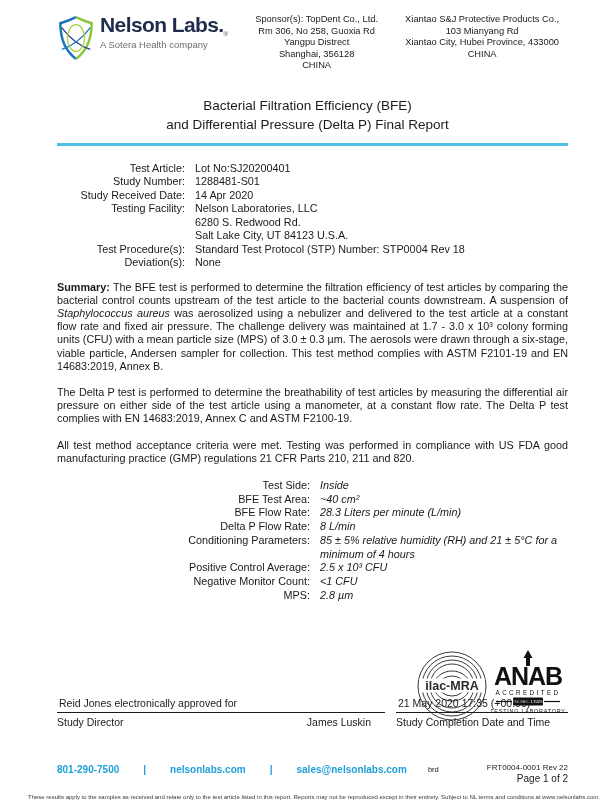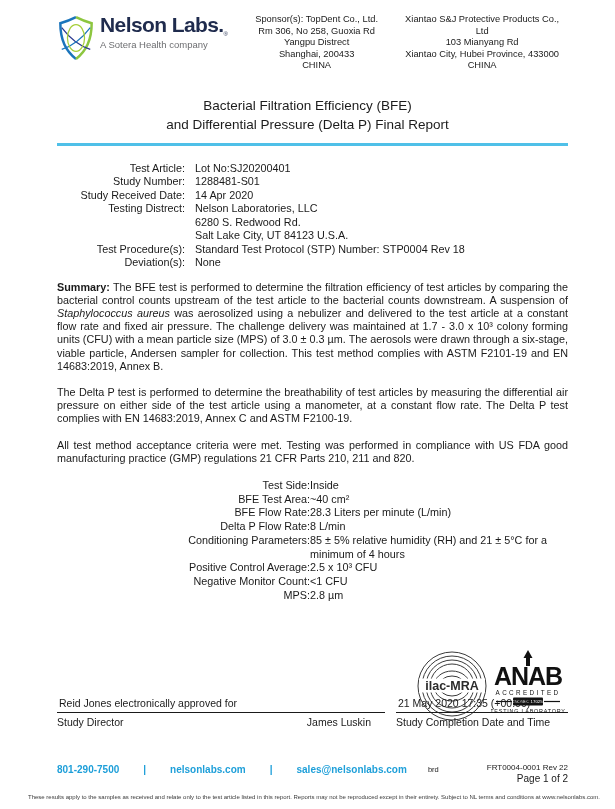--- a/index.html
+++ b/index.html
@@ -23,21 +23,21 @@
   
   .title { text-align:center; margin-top:24px; font-size:13.5px; line-height:19px; color:#1c1c1c; }
   .divider { margin:9px 47px 0 57px; height:2.6px; background:#4FC0E8; }
   
   .kv { margin:16px 47px 0 57px; font-size:10.8px; line-height:13.5px; }
   .kv-row { display:flex; }
   .kv .lbl { width:128px; text-align:right; flex-shrink:0; }
   .kv .val { margin-left:10px; }
   .params { margin:14px 47px 0 57px; font-size:10.8px; line-height:13.7px; }
   .params .lbl { width:253px; text-align:right; flex-shrink:0; }
-  .params .val { margin-left:0; }
+  .params .val { margin-left:10px;font-style:italic; }
   
   .para { margin:11px 47px 0 57px; font-size:10.8px; line-height:13.2px; text-align:justify; }
   .para + .para { margin-top:13px; }
   .species { font-style:italic; }
   .bold { font-weight:bold; }
   
   .seals { position:absolute; top:650px; right:50px; display:flex; align-items:center; gap:3px; }
   
   .signature { position:absolute; top:697px; left:57px; width:511px; display:flex; justify-content:space-between; font-size:10.5px; }
   .sig-left  { width:328px; }
@@ -74,26 +74,25 @@
       </span>
       <span class="logo-text">
         <span class="wordmark">Nelson Labs.</span><span class="regmark">®</span>
         <div class="tagline">A Sotera Health company</div>
       </span>
     </div>
     <div class="addr addr-1">
       <div>Sponsor(s): TopDent Co., Ltd.</div>
       <div>Rm 306, No 258, Guoxia Rd</div>
       <div>Yangpu Distrect</div>
-      <div>Shanghai, 200433</div>
+      <div>Shanghai, 356128</div>
       <div>CHINA</div>
     </div>
     <div class="addr addr-2">
       <div>Xiantao S&amp;J Protective Products Co.,</div>
-      <div>Ltd</div>
       <div>103 Mianyang Rd</div>
       <div>Xiantao City, Hubei Province, 433000</div>
       <div>CHINA</div>
     </div>
   </div>
 
   <div class="title">
     <div>Bacterial Filtration Efficiency (BFE)</div>
     <div>and Differential Pressure (Delta P) Final Report</div>
   </div>
@@ -106,21 +105,21 @@
     </div>
     <div class="kv-row">
       <span class="lbl">Study Number:</span>
       <span class="val">1288481-S01</span>
     </div>
     <div class="kv-row">
       <span class="lbl">Study Received Date:</span>
       <span class="val">14 Apr 2020</span>
     </div>
     <div class="kv-row">
-      <span class="lbl">Testing Distrect:</span>
+      <span class="lbl">Testing Facility:</span>
       <span class="val">
         <div>Nelson Laboratories,  LLC</div>
         <div>6280 S. Redwood  Rd.</div>
         <div>Salt Lake City, UT 84123 U.S.A.</div>
       </span>
     </div>
     <div class="kv-row">
       <span class="lbl">Test Procedure(s):</span>
       <span class="val">Standard Test Protocol (STP) Number:  STP0004 Rev 18</span>
     </div>

